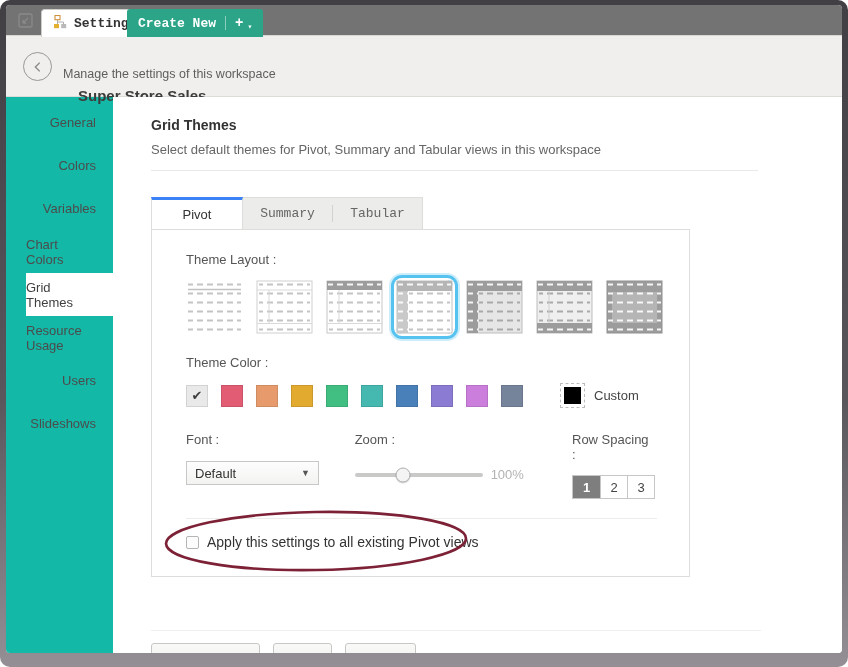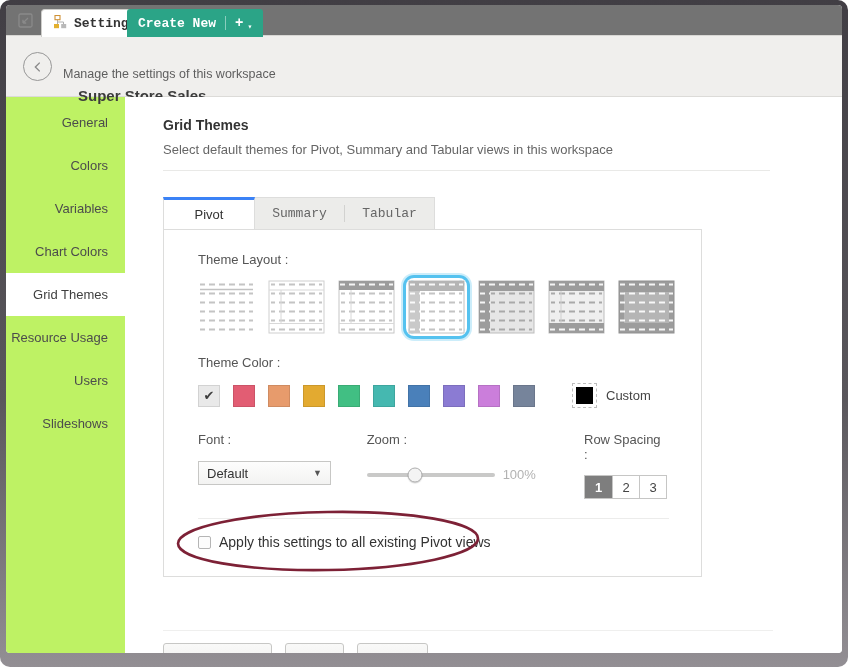--- a/index.html
+++ b/index.html
@@ -30,21 +30,21 @@
   
   .wsheader { height:61px; background:#f0efed; border-bottom:1px solid #dcdbd8; position:relative; flex:0 0 auto; }
   .backbtn { position:absolute; left:17px; top:16px; width:29px; height:29px; border-radius:50%;
              border:1.5px solid #979797; color:#8a8a8a; display:flex; align-items:center;
              justify-content:center; cursor:pointer; }
   .ws-title { position:absolute; left:72px; top:11px; font-size:15px; font-weight:bold; color:#3c3c3c;margin-top:40px; }
   .ws-sub { position:absolute; left:57px; top:31px; font-size:12.5px; color:#5e5e5e; }
 
   
   .bodyrow { flex:1; display:flex; min-height:0; }
-  .sidebar { width:119px; background:#bef264; padding-top:4px; flex:0 0 auto; }
+  .sidebar { width:107px; background:#14b8a6; padding-top:4px; flex:0 0 auto;padding-left:20px; }
   .side-item { height:43px; display:flex; align-items:center; justify-content:flex-end;
                padding-right:17px; font-size:13px; color:#4c4c4c; cursor:pointer; }
   .side-item.active { background:#fff; color:#3f3f3f; }
 
   .content { flex:1; background:#fff; padding:20px 0 0 38px; position:relative; }
   .sec-title { font-size:14px; font-weight:bold; color:#333; }
   .sec-sub { margin-top:9px; font-size:13px; color:#666; }
   .hdiv { width:607px; border-top:1px solid #e9e9e7; margin-top:13px; }
 
   

